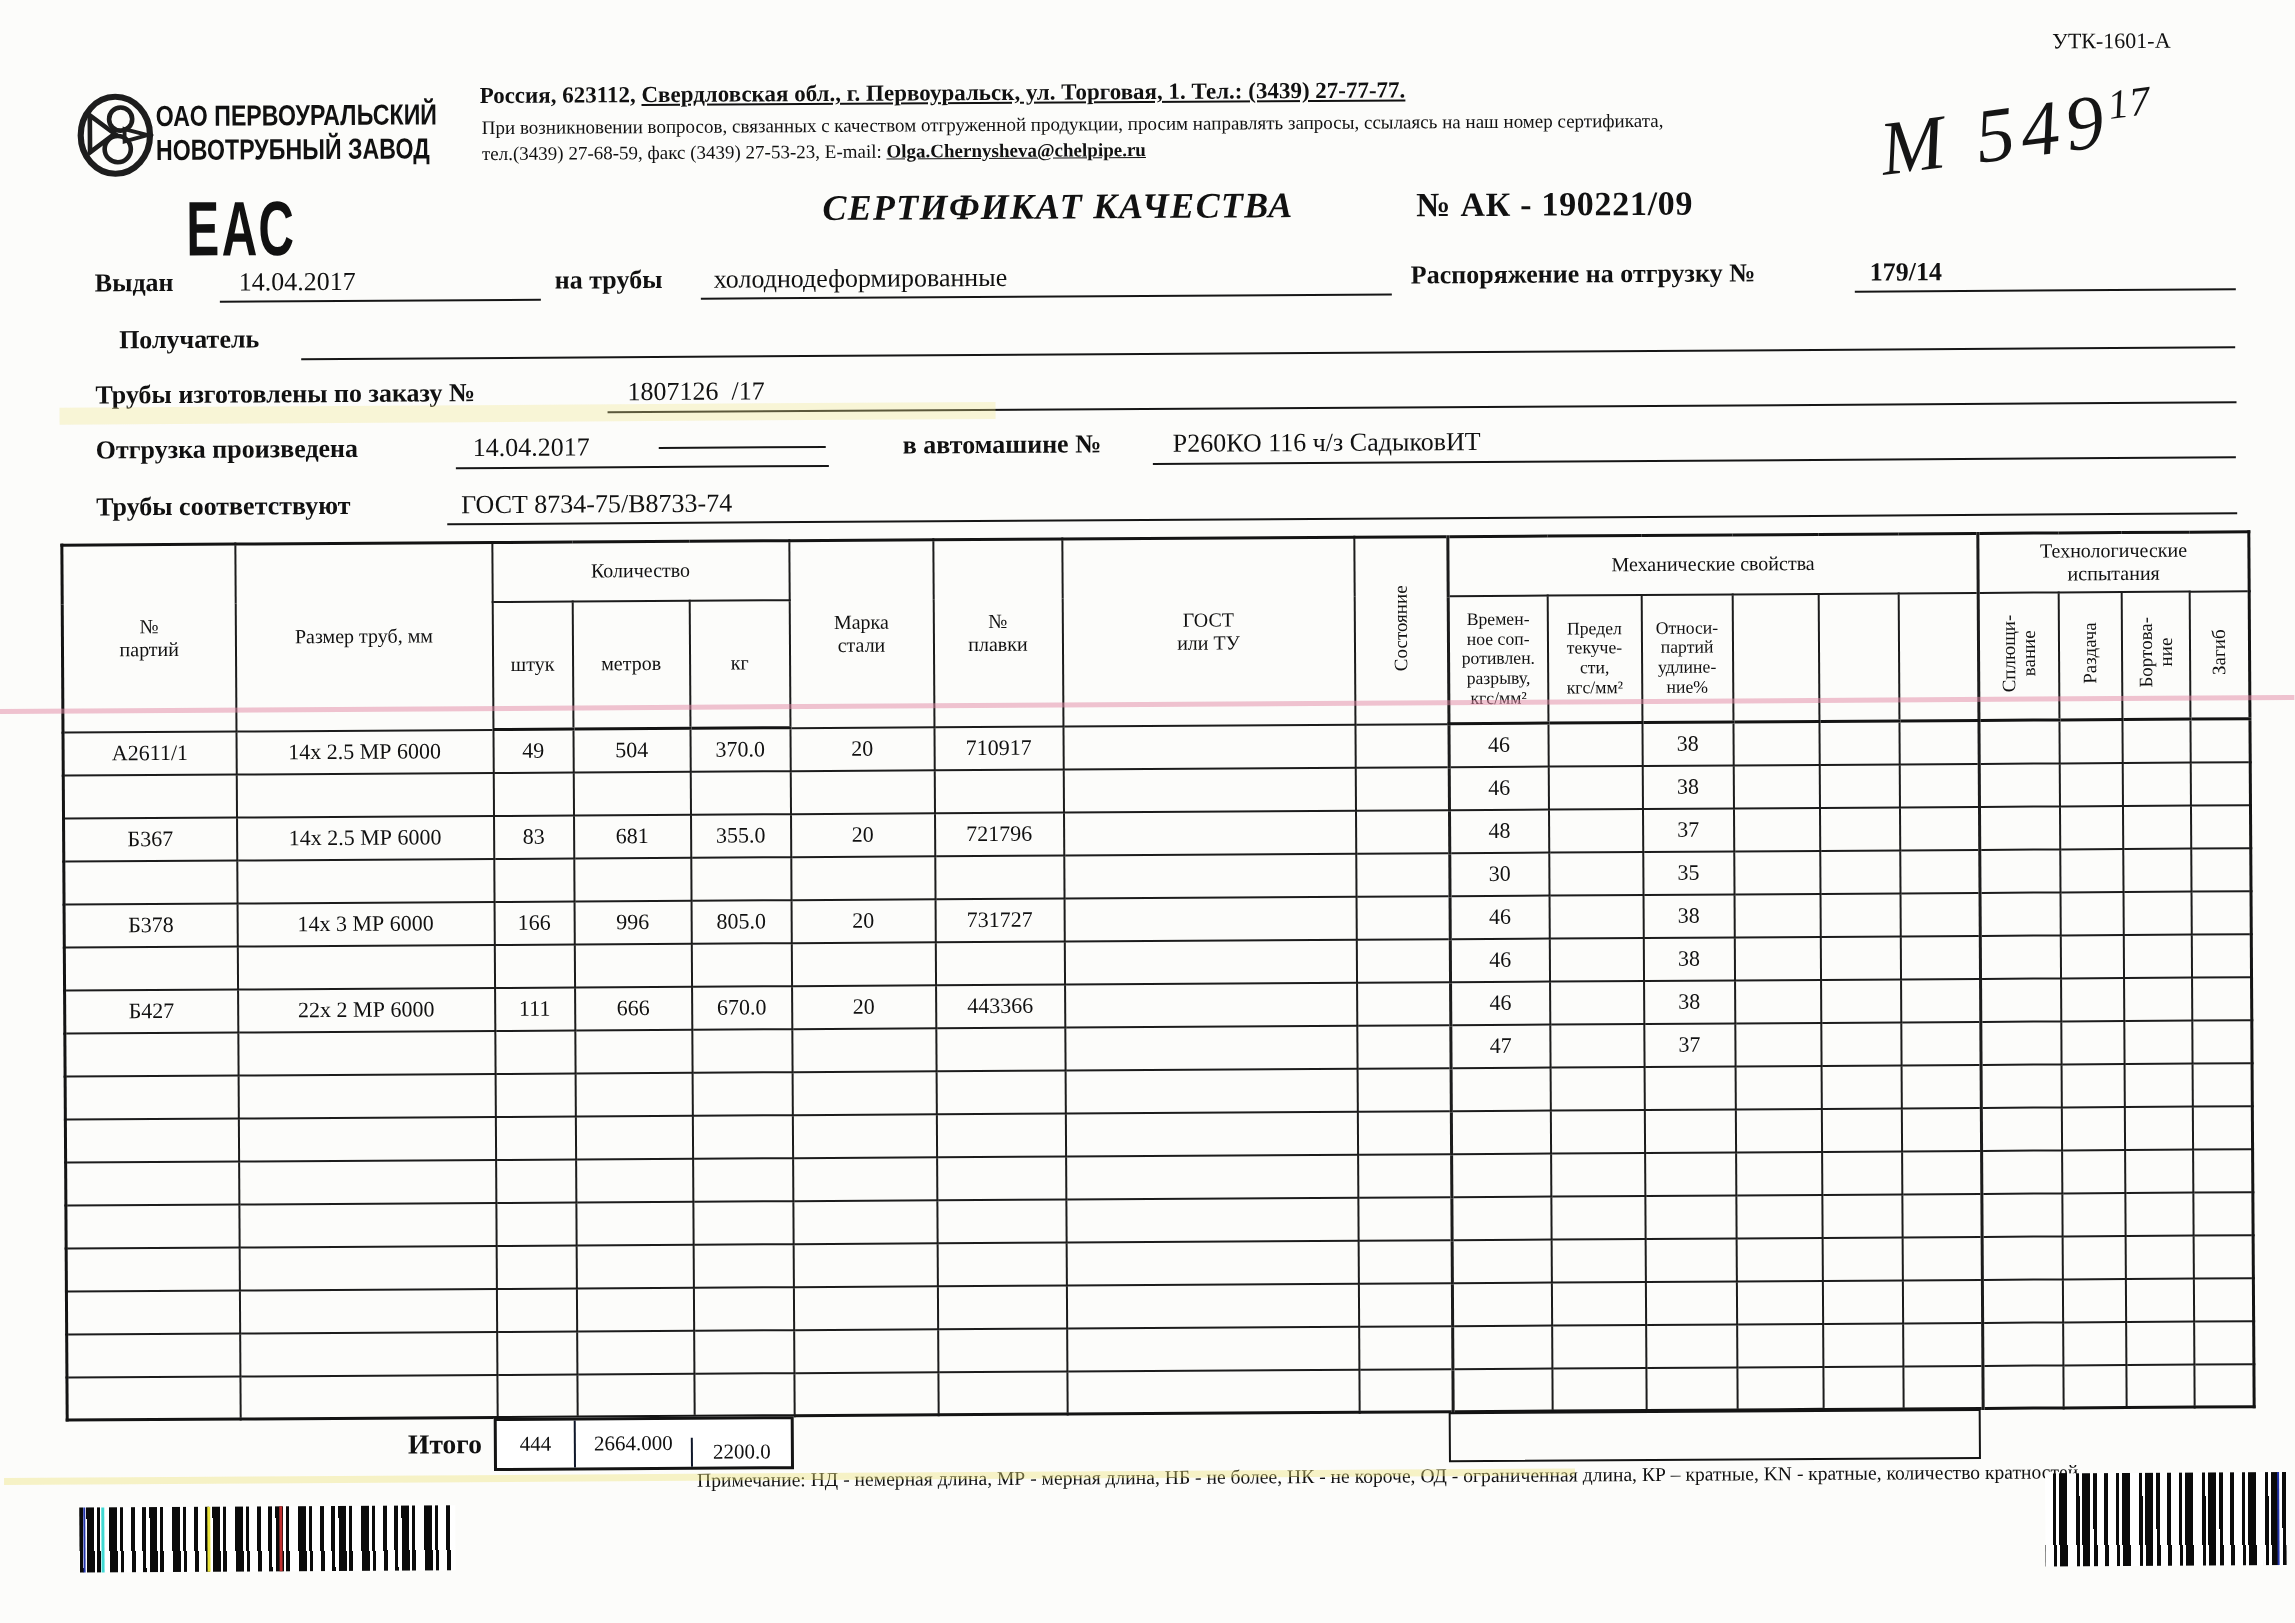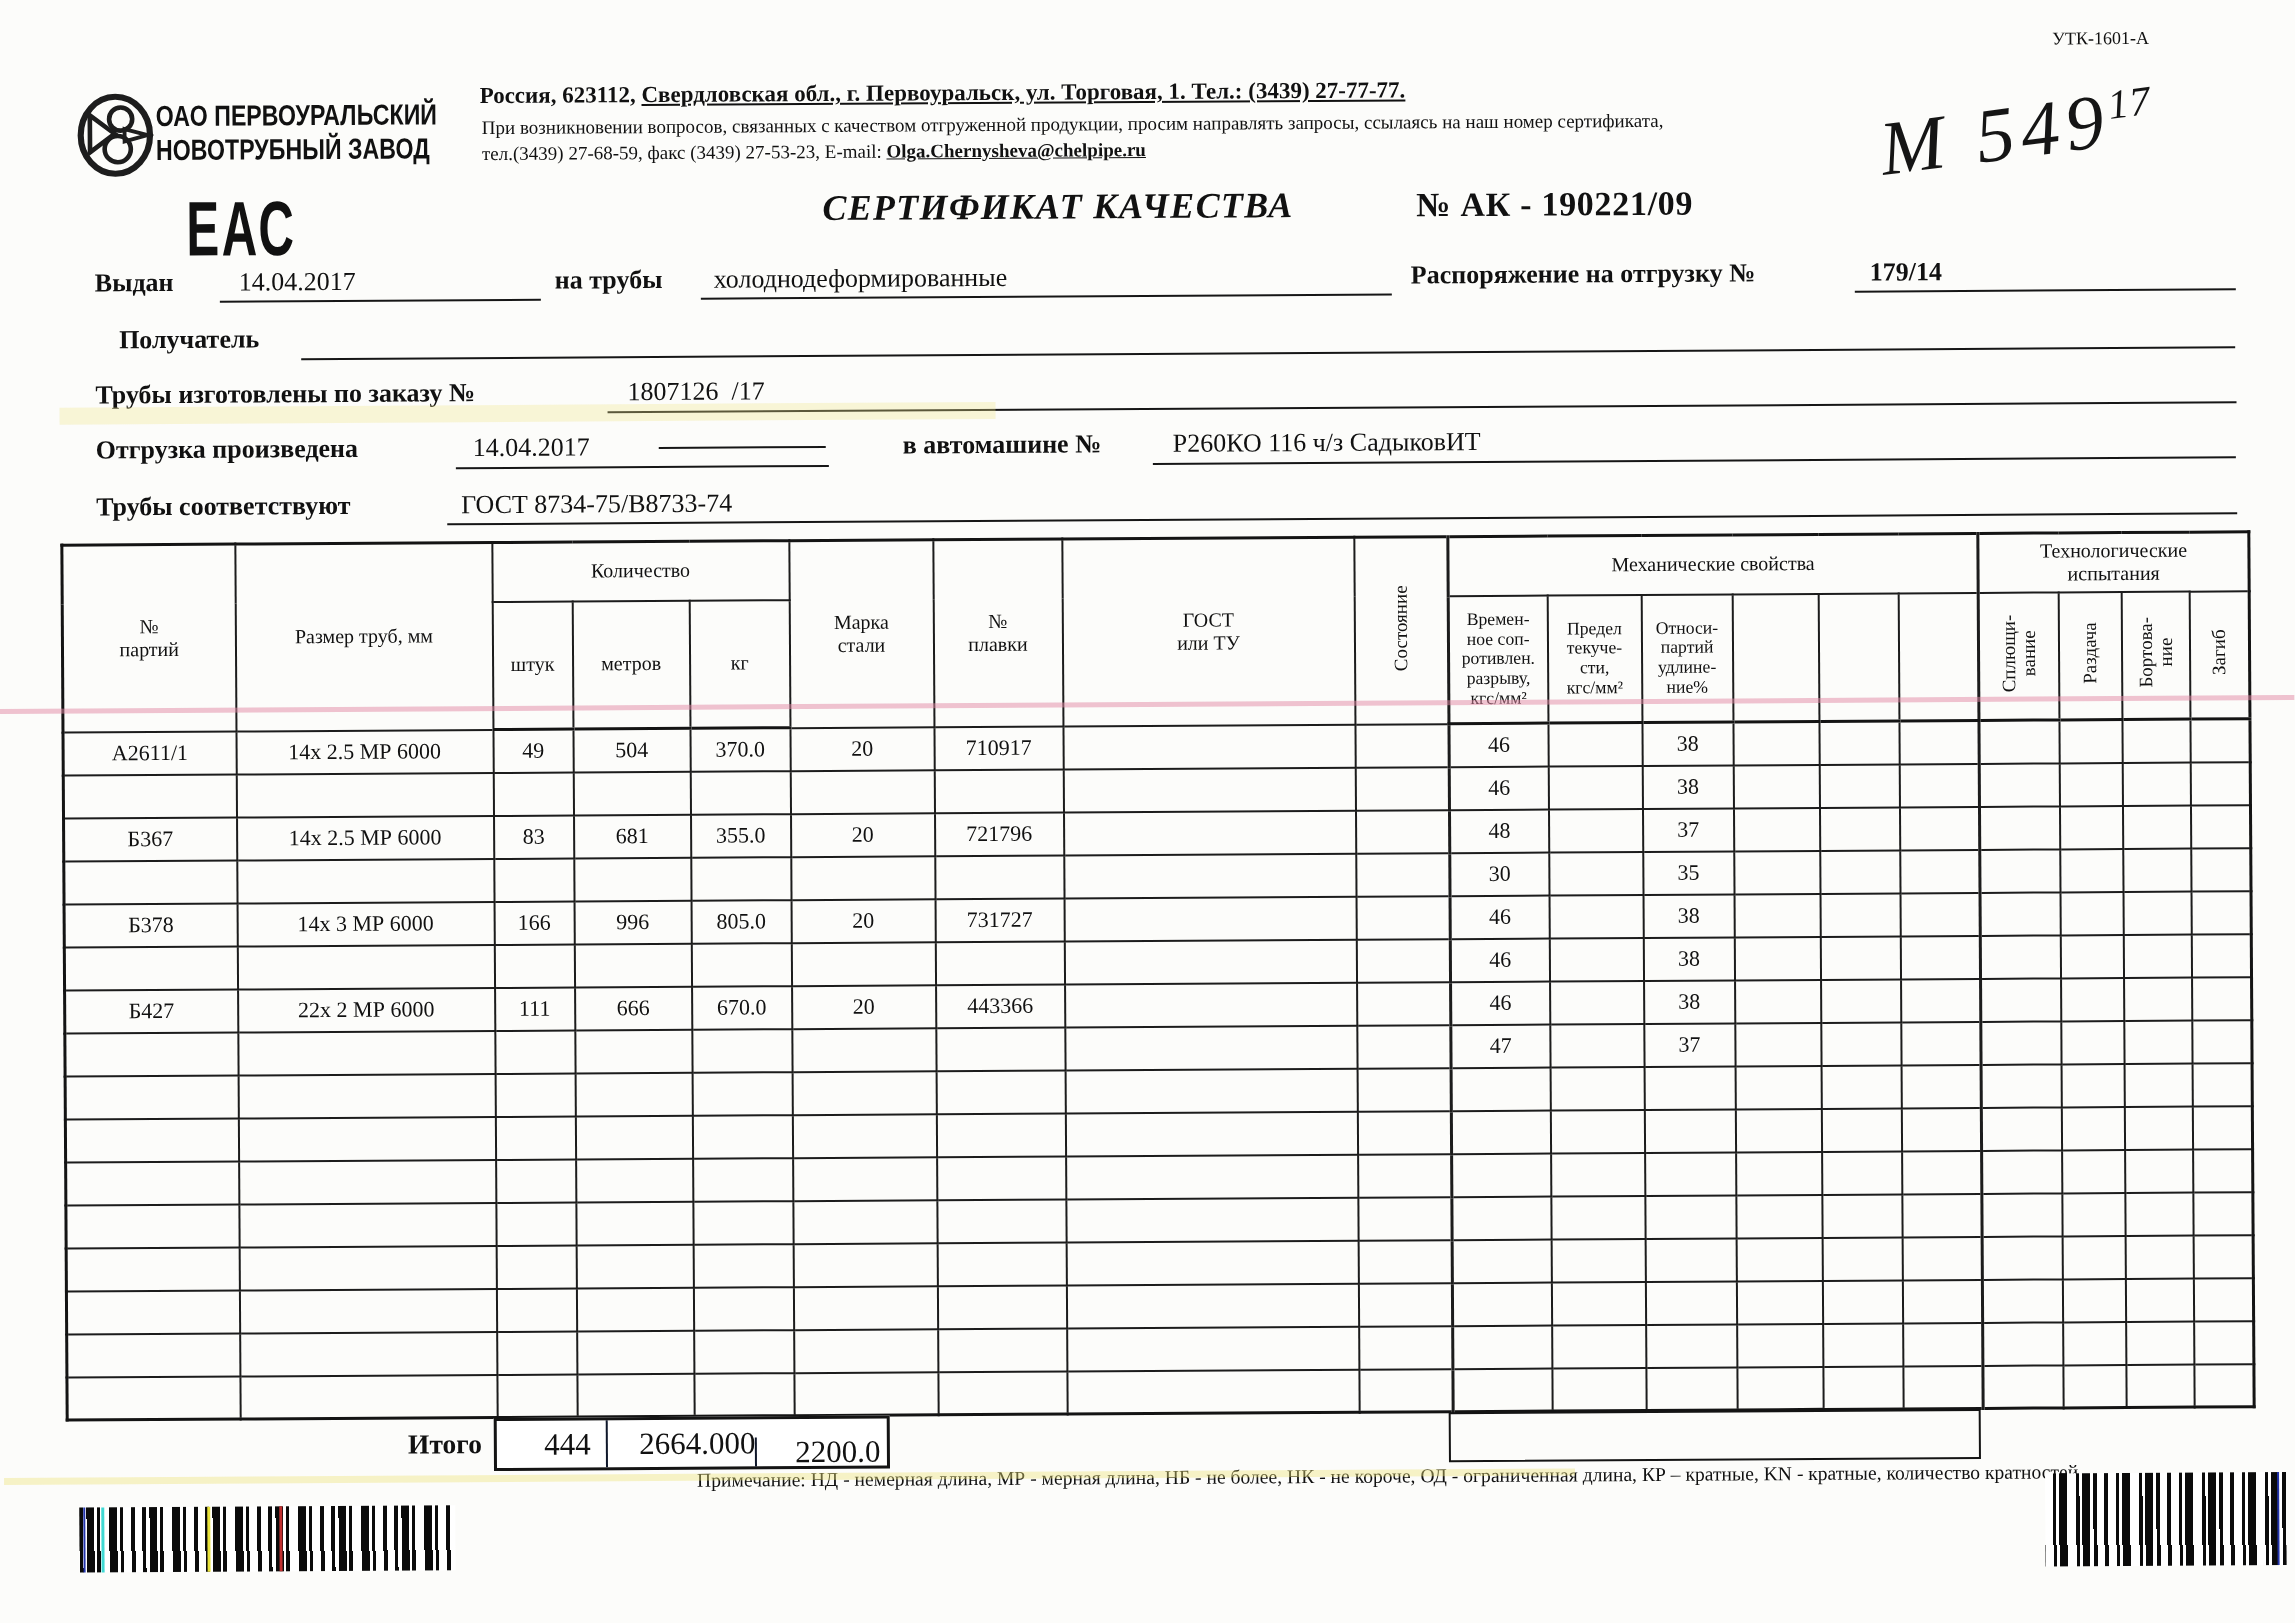--- a/index.html
+++ b/index.html
@@ -20,21 +20,21 @@
     line-height:34px;transform:scaleX(.80);transform-origin:left top;white-space:nowrap;letter-spacing:0px;}
   .eac{font-family:"Liberation Sans",sans-serif;font-weight:900;font-size:56px;
     transform:scale(.88,1.38);transform-origin:left top;letter-spacing:2.6px;}
   .addr1{font-size:23px;font-weight:bold;white-space:nowrap;}
   .addr2{font-size:19px;white-space:nowrap;}
   .title{font-size:36px;font-weight:bold;font-style:italic;letter-spacing:1.3px;white-space:nowrap;}
   .cert-no{font-size:34px;font-weight:bold;white-space:nowrap;letter-spacing:0.7px;}
   .handwritten{font-style:italic;font-size:77px;letter-spacing:6.5px;transform:rotate(-7deg);
     transform-origin:left top;white-space:nowrap;color:#151515;}
   .handwritten sup{font-size:41px;letter-spacing:1.3px;}
-  .form-code{font-size:18px;white-space:nowrap;}
+  .form-code{font-size:22px;white-space:nowrap;}
 
   
   #cert-table{position:absolute;left:62px;top:537px;width:2186px;border-collapse:collapse;
     table-layout:fixed;border:3.9px solid #141414;}
   #cert-table th,#cert-table td{border:2px solid #1c1c1c;padding:0;text-align:center;
     vertical-align:middle;overflow:hidden;}
   #cert-table thead th{font-size:20px;font-weight:normal;white-space:pre-line;line-height:1.18;}
   #cert-table .h1{height:59px;}
   #cert-table .h2{height:128px;}
   #cert-table .h2 th{border-bottom:3.3px solid #141414;}
@@ -43,21 +43,21 @@
   #cert-table tbody td{font-size:22px;}
   .bl-thick{border-left-width:3.3px !important;}
   #cert-table tbody td:nth-child(10),
   #cert-table tbody td:nth-child(16){border-left-width:3.3px;}
   .ri{display:inline-block;writing-mode:vertical-rl;transform:rotate(180deg);
     white-space:pre-line;line-height:1.05;font-size:19px;}
 
   
   .totals-label{font-weight:bold;font-size:27.5px;text-align:right;}
   .totals-box{display:flex;border:3.3px solid #141414;background:#fff;}
-  .totals-cell{display:flex;align-items:center;justify-content:center;font-size:31px;padding-left:32px;}
+  .totals-cell{display:flex;align-items:center;justify-content:center;font-size:21px;}
   .totals-cell + .totals-cell{border-left:2px solid #0f172a;text-align:center;}
   .empty-box{border:2.6px solid #141414;}
 
   .footnote{font-size:19.6px;white-space:nowrap;}
 
   
   .barcode{background-image:repeating-linear-gradient(90deg,
     #0a0a0a 0 3.9px,#fff 3.9px 7.2px,#0a0a0a 7.2px 15px,#fff 15px 17.7px,
     #0a0a0a 17.7px 21px,#fff 21px 30px,#0a0a0a 30px 38px,#fff 38px 41px,
     #0a0a0a 41px 44px,#fff 44px 52px,#0a0a0a 52px 56px,#fff 56px 63px);}

